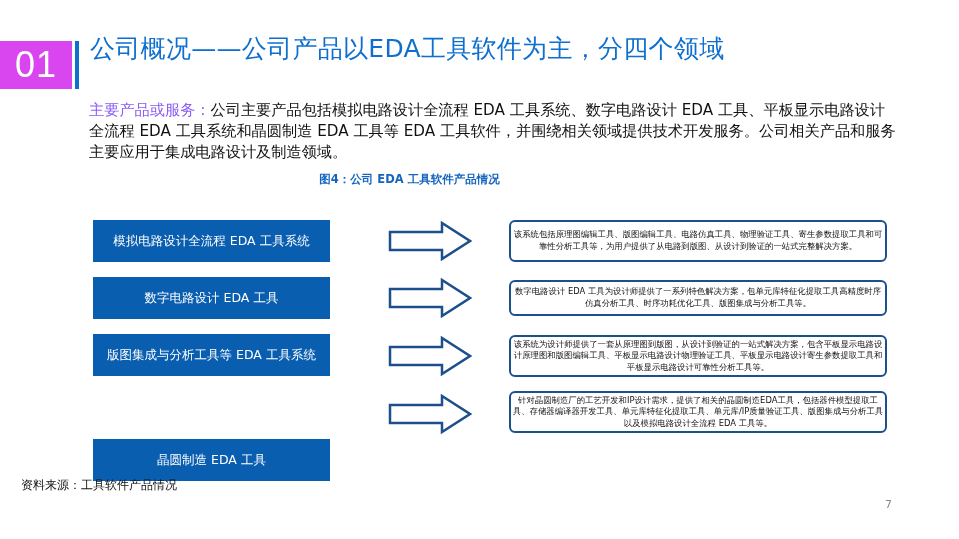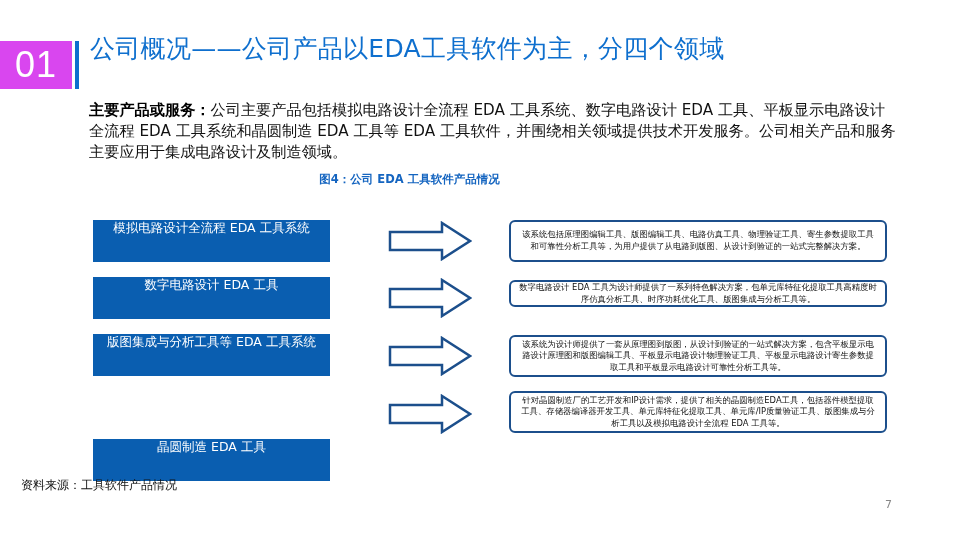--- a/index.html
+++ b/index.html
@@ -6,30 +6,30 @@
   body { width:959px; height:539px; position:relative; overflow:hidden;
          font-family:"DejaVu Sans", "Liberation Sans", sans-serif; }
   .num-badge { position:absolute; left:0; top:41px; width:72px; height:48px;
     background:#d946ef; color:#fff; font-family:Liberation Sans, sans-serif;
     font-size:36px; line-height:48px; text-align:center; letter-spacing:1px; }
   .title-bar { position:absolute; left:75px; top:41px; width:4px; height:48px; background:#0e6fce; }
   .title { position:absolute; left:90px; top:32px; font-size:25px; font-weight:normal;
     color:#0e6fce; line-height:34px; white-space:nowrap; letter-spacing:0.3px; }
   .intro { position:absolute; left:89px; top:100px; width:810px; font-size:15.2px;
     line-height:21px; color:#111; }
-  .intro .lead { color:#000000; font-weight:bold; }
+  .intro .lead { color:#8b5cf6; font-weight:normal; }
   .fig-title { position:absolute; left:0; width:819px; top:172px; text-align:center;
     font-size:11.5px; font-weight:bold; color:#1565c0; }
   .pill { position:absolute; left:93px; width:237px; height:42px; background:#0a5eb0;
-    border-radius:0; color:#fff; font-size:12.5px; display:flex; align-items:flex-start;
+    border-radius:0; color:#fff; font-size:12.5px; display:flex; align-items:center;
     justify-content:center; }
   .arrow { position:absolute; left:388px; width:84px; height:40px; }
   .desc { position:absolute; left:509px; width:378px; border:2px solid #1c4f8c;
     border-radius:6px; background:#fff; font-size:8.4px; line-height:11.6px; color:#111;
-    text-align:center; padding:3px 8px; box-sizing:border-box; display:flex;
+    text-align:center; padding:3px 0; box-sizing:border-box; display:flex;
     align-items:center; justify-content:center; }
   .source { position:absolute; left:21px; top:477px; font-size:12px; color:#111; }
   .page-num { position:absolute; left:885px; top:498px; font-size:11px; color:#888; }
 </style>
 </head>
 <body>
 
 <div class="num-badge">01</div>
 <div class="title-bar"></div>
 <div class="title">公司概况——公司产品以EDA工具软件为主，分四个领域</div>
@@ -49,21 +49,21 @@
 <div class="desc" style="top:220px;height:42px;">
   <span>该系统包括原理图编辑工具、版图编辑工具、电路仿真工具、物理验证工具、寄生参数提取工具和可靠性分析工具等，为用户提供了从电路到版图、从设计到验证的一站式完整解决方案。</span>
 </div>
 
 <div class="pill" style="top:277px;">
   <span>数字电路设计 EDA 工具</span>
 </div>
 <svg class="arrow" style="top:278px;" viewBox="0 0 84 40">
   <polygon points="2,11 54,11 54,2 82,20 54,38 54,29 2,29" fill="#fff" stroke="#1c4f8c" stroke-width="2.5"></polygon>
 </svg>
-<div class="desc" style="top:280px;height:27px;">
+<div class="desc" style="top:280px;height:36px;">
   <span>数字电路设计 EDA 工具为设计师提供了一系列特色解决方案，包单元库特征化提取工具高精度时序仿真分析工具、时序功耗优化工具、版图集成与分析工具等。</span>
 </div>
 
 <div class="pill" style="top:334px;">
   <span>版图集成与分析工具等 EDA 工具系统</span>
 </div>
 <svg class="arrow" style="top:336px;" viewBox="0 0 84 40">
   <polygon points="2,11 54,11 54,2 82,20 54,38 54,29 2,29" fill="#fff" stroke="#1c4f8c" stroke-width="2.5"></polygon>
 </svg>
 <div class="desc" style="top:335px;height:42px;">

